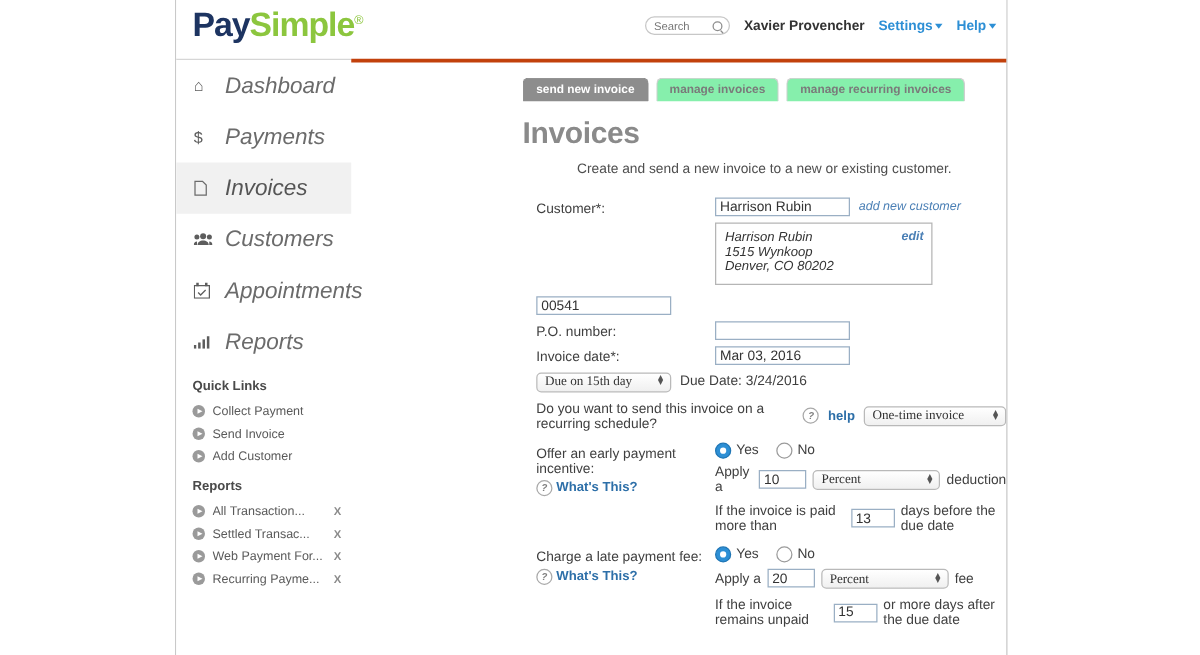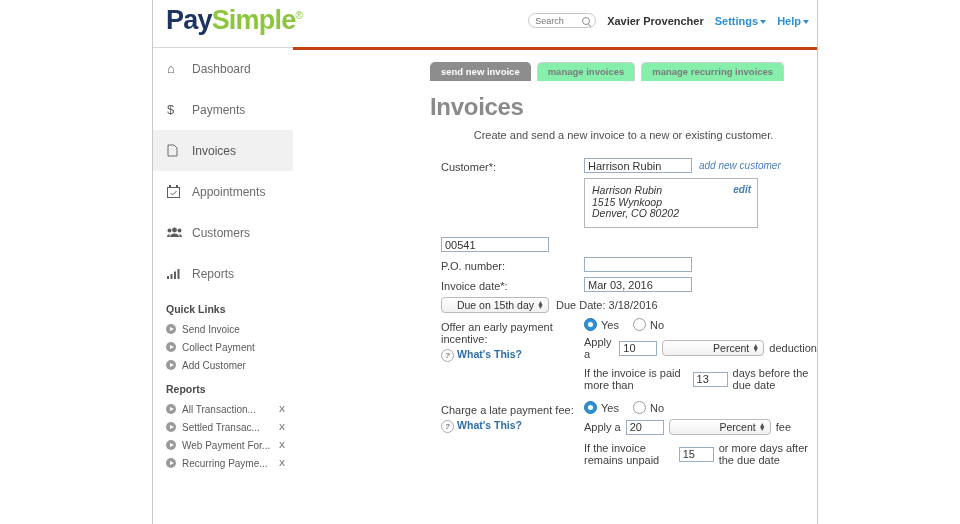--- a/index.html
+++ b/index.html
@@ -12,21 +12,21 @@
     overflow: hidden;
     background: #ffffff;
     font-family: "Liberation Sans", sans-serif;
     font-size: 12px;
     color: #444;
     -webkit-font-smoothing: antialiased;
   }
 
   .page {
     position: absolute;
-    left: 152px;
+    left: 140px;
     top: 0;
     width: 666px;
     height: 524px;
     background: #fff;
     border-left: 1px solid #c9c9c9;
     border-right: 1px solid #c9c9c9;
     box-sizing: border-box;
   }
 
   
@@ -149,23 +149,24 @@
   .nav-icon {
     width: 18px;
     display: flex;
     align-items: center;
     justify-content: flex-start;
     color: #5d5d5d;
     font-size: 13px;
     flex: none;
   }
   .nav-label {
-    font-size: 12px;
+    font-size: 18px;
     color: #6b6b6b;
     margin-left: 7px;
+    font-style: italic;
   }
   .nav-item.active .nav-label { color: #555; }
 
   .side-head {
     font-size: 10.5px;
     font-weight: bold;
     color: #4a4a4a;
     padding: 0 0 5px 13px;
     margin-top: 9px;
   }
@@ -366,34 +367,33 @@
     color: #7d7d7d;
     font-size: 8px;
     font-style: italic;
     font-weight: bold;
     background: #fff;
     flex: none;
     cursor: pointer;
   }
 
   select.sel {
-    font-family: Liberation Sans, sans-serif;
+    font-family: Liberation Serif, serif;
     font-size: 10.5px;
     color: #333;
     height: 16px;
     border: 1px solid #b9b9b9;
     border-radius: 4px;
     background: linear-gradient(#ffffff, #f0f0f0);
     padding: 0 14px 0 6px;
     box-sizing: border-box;
     outline: none;
     -webkit-appearance: none;
     appearance: none;
     cursor: pointer;
-    text-align: right;
   }
   .sel-wrap { position: relative; display: inline-block; }
   .sel-arrows {
     position: absolute;
     right: 5px;
     top: 50%;
     transform: translateY(-50%);
     pointer-events: none;
     font-size: 7px;
     color: #555;
@@ -461,65 +461,65 @@
       <span class="nav-icon">$</span>
       <span class="nav-label">Payments</span>
     </div>
     <div class="nav-item active">
       <span class="nav-icon">
         <svg width="11" height="13" viewBox="0 0 11 13">
             <path d="M1 1h6l3 3v8H1z" fill="none" stroke="#6b6b6b" stroke-width="1"></path>
           </svg>
       </span>
       <span class="nav-label">Invoices</span>
-    </div>
-    <div class="nav-item">
-      <span class="nav-icon">
-        <svg width="13" height="13" viewBox="0 0 13 13">
-            <rect x="0.5" y="2.5" width="12" height="10" fill="none" stroke="#5d5d5d"></rect>
-            <rect x="2" y="0" width="2" height="3" fill="#5d5d5d"></rect>
-            <rect x="9" y="0" width="2" height="3" fill="#5d5d5d"></rect>
-            <path d="M3.5 8l2 2 4-4" fill="none" stroke="#5d5d5d"></path>
-          </svg>
-      </span>
-      <span class="nav-label">Appointments</span>
     </div>
     <div class="nav-item">
       <span class="nav-icon">
         <svg width="15" height="11" viewBox="0 0 15 11">
             <circle cx="7.5" cy="3" r="2.4" fill="#5d5d5d"></circle>
             <circle cx="2.5" cy="3.6" r="2" fill="#5d5d5d"></circle>
             <circle cx="12.5" cy="3.6" r="2" fill="#5d5d5d"></circle>
             <path d="M3 10c0-2.2 2-3.6 4.5-3.6S12 7.8 12 10z" fill="#5d5d5d"></path>
             <path d="M0 10c0-1.7 1-2.8 2.6-2.8v2.8z" fill="#5d5d5d"></path>
             <path d="M15 10c0-1.7-1-2.8-2.6-2.8v2.8z" fill="#5d5d5d"></path>
           </svg>
       </span>
       <span class="nav-label">Customers</span>
     </div>
     <div class="nav-item">
       <span class="nav-icon">
+        <svg width="13" height="13" viewBox="0 0 13 13">
+            <rect x="0.5" y="2.5" width="12" height="10" fill="none" stroke="#5d5d5d"></rect>
+            <rect x="2" y="0" width="2" height="3" fill="#5d5d5d"></rect>
+            <rect x="9" y="0" width="2" height="3" fill="#5d5d5d"></rect>
+            <path d="M3.5 8l2 2 4-4" fill="none" stroke="#5d5d5d"></path>
+          </svg>
+      </span>
+      <span class="nav-label">Appointments</span>
+    </div>
+    <div class="nav-item">
+      <span class="nav-icon">
         <svg width="14" height="11" viewBox="0 0 14 11">
             <rect x="0" y="8" width="2" height="3" fill="#5d5d5d"></rect>
             <rect x="3.5" y="6" width="2" height="5" fill="#5d5d5d"></rect>
             <rect x="7" y="3.5" width="2" height="7.5" fill="#5d5d5d"></rect>
             <rect x="10.5" y="1" width="2" height="10" fill="#5d5d5d"></rect>
           </svg>
       </span>
       <span class="nav-label">Reports</span>
     </div>
 
     <div class="side-head">Quick Links</div>
     <div class="ql-item">
       <span class="bullet"></span>
-      <span class="ql-label">Send Invoice</span>
+      <span class="ql-label">Collect Payment</span>
     </div>
     <div class="ql-item">
       <span class="bullet"></span>
-      <span class="ql-label">Collect Payment</span>
+      <span class="ql-label">Send Invoice</span>
     </div>
     <div class="ql-item">
       <span class="bullet"></span>
       <span class="ql-label">Add Customer</span>
     </div>
 
     <div class="side-head">Reports</div>
     <div class="rep-item">
       <span class="bullet"></span>
       <span class="ql-label">All Transaction...</span>
@@ -595,24 +595,37 @@
       </div>
 
       <div class="row">
         <div class="field">
           <span class="sel-wrap">
             <select class="sel" style="width:108px">
               <option>Due on 15th day</option>
             </select>
             <span class="sel-arrows">▲<br>▼</span>
           </span>
-          <span class="inline-txt">Due Date: 3/18/2016</span>
-        </div>
-      </div>
-
+          <span class="inline-txt">Due Date: 3/24/2016</span>
+        </div>
+      </div>
+
+      <div class="row" style="margin-top:7px;margin-bottom:9px;">
+        <div class="field">
+          <span class="inline-txt">Do you want to send this invoice on a recurring schedule?</span>
+          <span class="qmark">?</span>
+          <span class="link-b">help</span>
+          <span class="sel-wrap">
+            <select class="sel" style="width:114px">
+              <option>One-time invoice</option>
+            </select>
+            <span class="sel-arrows">▲<br>▼</span>
+          </span>
+        </div>
+      </div>
 
       <div class="row" style="margin-bottom:10px;">
         <div class="lbl">
           <div>Offer an early payment incentive:</div>
           <div style="margin-top:3px;">
             <span class="qmark">?</span>
             <span class="link-b">What's This?</span>
           </div>
         </div>
         <div>

